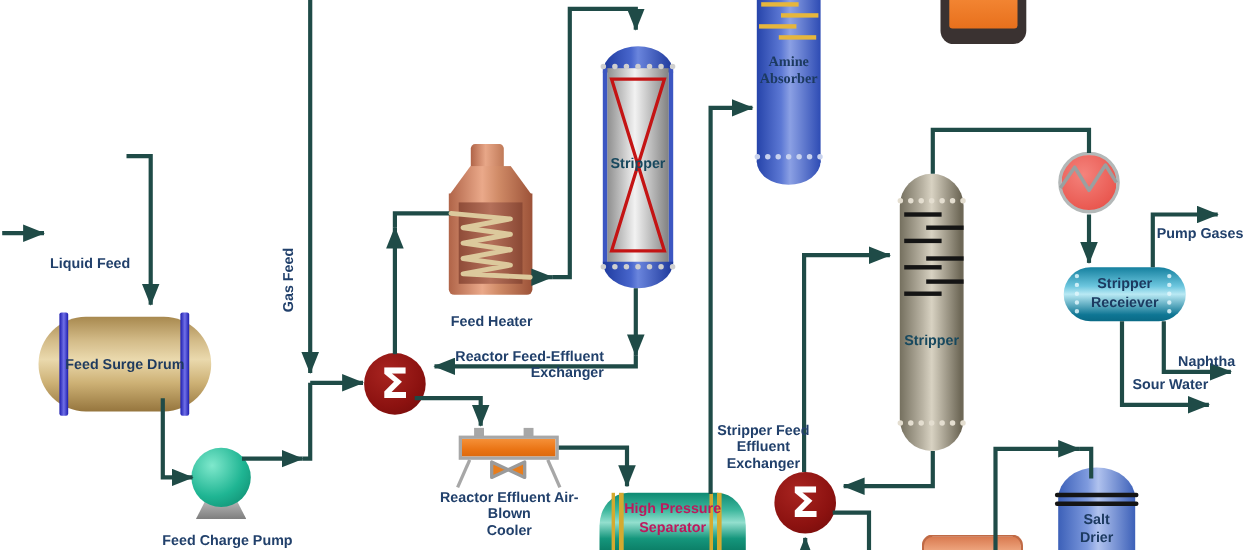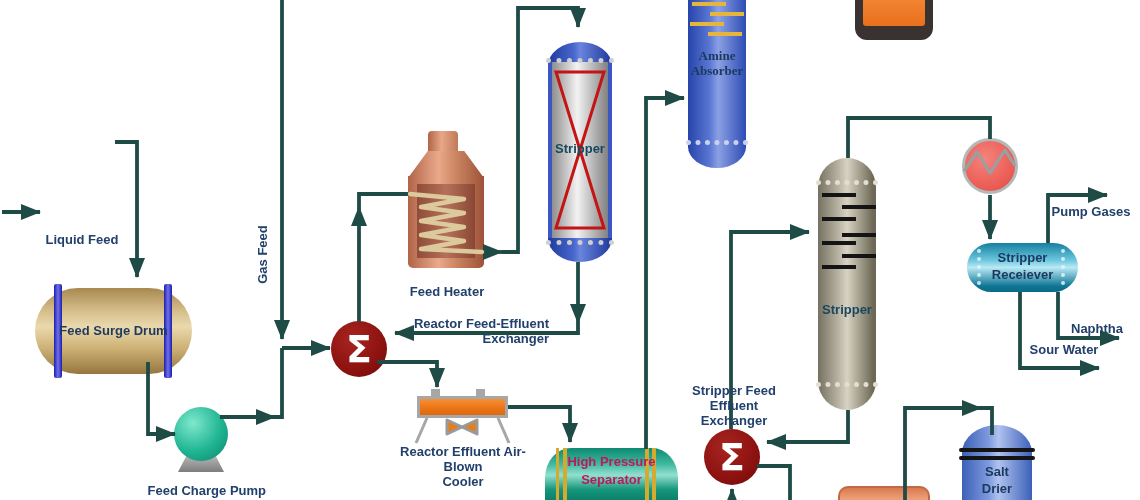--- a/index.html
+++ b/index.html
@@ -134,21 +134,21 @@
 
   <div class="eq" style="left:331px;top:321px;width:56px;height:56px;border-radius:50%;
               background:radial-gradient(circle at 38% 32%,#a82420,#8c1210 60%,#6f0b0a);"></div>
   <div class="sigma" style="left:331px;top:321px;">Σ</div>
   <div class="lbl" style="left:409px;top:316px;width:140px;text-align:right;">Reactor Feed-Effluent
 Exchanger</div>
 
   <div class="eq" style="left:704px;top:429px;width:56px;height:56px;border-radius:50%;
               background:radial-gradient(circle at 38% 32%,#a82420,#8c1210 60%,#6f0b0a);"></div>
   <div class="sigma" style="left:704px;top:429px;">Σ</div>
-  <div class="lbl" style="left:644px;top:383px;width:100px;padding-left:40px;">Stripper Feed
+  <div class="lbl" style="left:644px;top:383px;width:100px;">Stripper Feed
 Effluent
 Exchanger</div>
 
   <div class="eq" style="left:838px;top:486px;width:92px;height:14px;border-radius:10px 10px 0 0;
               border:2px solid #c06a45;border-bottom:none;
               background:linear-gradient(180deg,#d97a50,#eda37c);"></div>
 
   <div class="lbl" style="left:37px;top:232px;width:90px;">Liquid Feed</div>
   <div class="lbl rot" style="left:212px;top:247px;width:100px;">Gas Feed</div>
   <div class="lbl" style="left:1050px;top:204px;width:82px;">Pump Gases</div>

